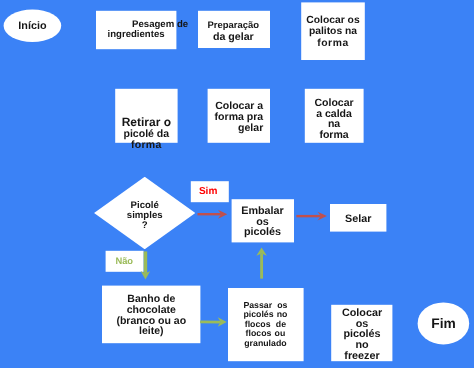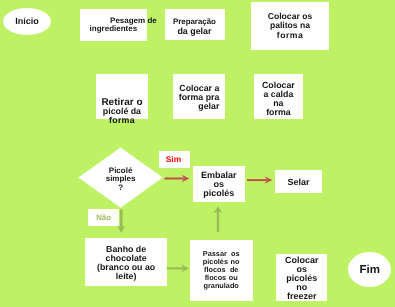--- a/index.html
+++ b/index.html
@@ -4,21 +4,21 @@
 <title>Fluxograma</title>
 <style>
   html,body{margin:0;padding:0;}
   body{width:395px;height:307px;background:#000000;overflow:hidden;
        font-family:"Liberation Sans",sans-serif;
        -webkit-font-smoothing:antialiased;
        -moz-osx-font-smoothing:grayscale;
        font-smooth:never;
        text-rendering:geometricPrecision;}
   .node,.node .ln,.edge-label{-webkit-font-smoothing:antialiased;}
-  #stage{position:relative;width:395px;height:307px;background:#bef264;}
+  #stage{position:relative;width:395px;height:307px;background:#3b82f6;}
   .node{position:absolute;color:#161616;display:flex;
         flex-direction:column;align-items:center;justify-content:center;
         text-align:center;font-weight:bold;box-sizing:border-box;}
   .node .inner{display:block;transform:translateZ(0);}
   .node .ln{display:block;white-space:nowrap;}
   .rect{background:#ffffff;}
   .ellipse{background:#ffffff;border-radius:50%;}
   .diamond{background:#ffffff;clip-path:polygon(50% 0,100% 50%,50% 100%,0 50%);}
   .edge-label{position:absolute;background:#ffffff;display:flex;transform:translateZ(0);
         align-items:center;justify-content:center;font-weight:bold;
@@ -41,21 +41,21 @@
       <span class="ln" style="font-size: 8px; padding-left: 40px;">Pesagem de</span>
       <span class="ln" style="font-size: 8px;">ingredientes</span>
     </div>
   </div>
   <div class="node rect" style="left: 165.1px; top: 9.1px; width: 60.1px; height: 31.4px; line-height: 8.4px;">
     <div class="inner" style="transform: translate3d(-0.7px, 1.6px, 0px);">
       <span class="ln" style="font-size: 7.9px;">Preparação</span>
       <span class="ln" style="font-size: 8.9px;">da gelar</span>
     </div>
   </div>
-  <div class="node rect" style="left: 251px; top: 2px; width: 78px; height: 48px; line-height: 9.3px;">
+  <div class="node rect" style="left: 251px; top: 2px; width: 53px; height: 48px; line-height: 9.3px;">
     <div class="inner" style="transform: translate3d(0px, 0px, 0px);">
       <span class="ln" style="font-size: 8.6px;">Colocar os</span>
       <span class="ln" style="font-size: 8.6px;">palitos na</span>
       <span class="ln" style="font-size: 8.6px; letter-spacing: 0.5px;">forma</span>
     </div>
   </div>
   <div class="node rect" style="left: 96.2px; top: 74.2px; width: 51.5px; height: 45.2px; line-height: 9.4px;">
     <div class="inner" style="transform: translate3d(0px, 1.1px, 0px);">
       <span class="ln" style="font-size: 10px; margin-top: 28px;">Retirar o</span>
       <span class="ln" style="font-size: 8.8px;">picolé da</span>

